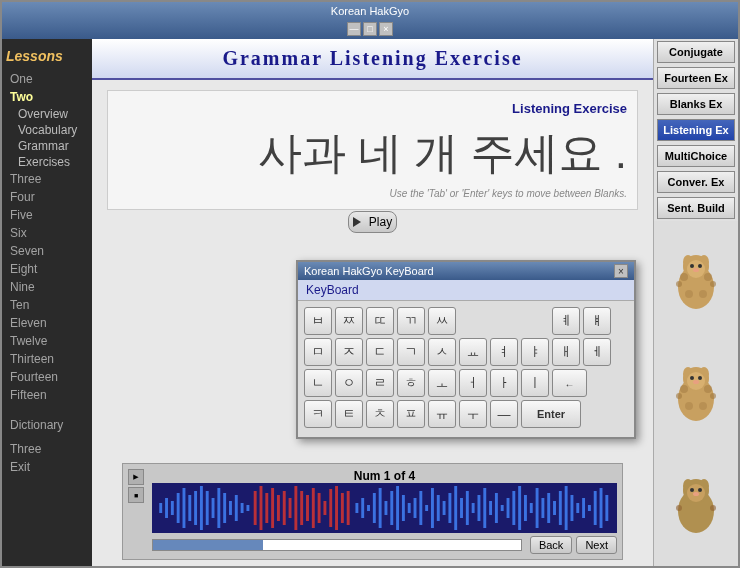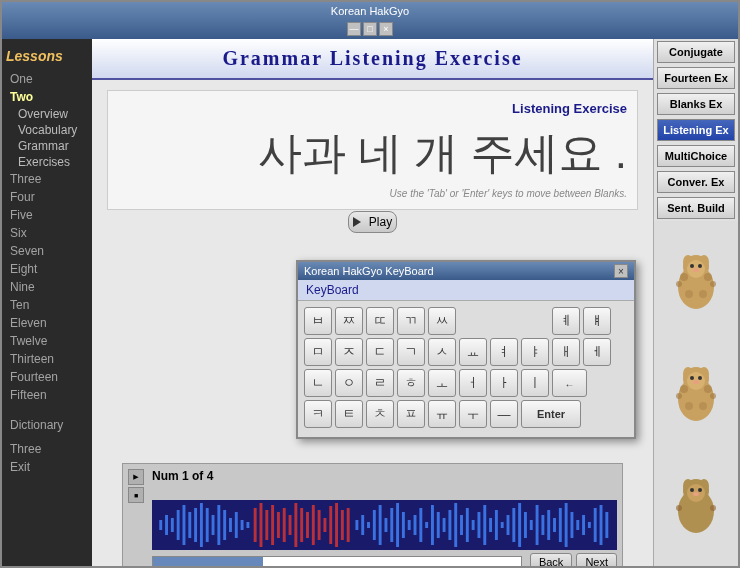--- a/index.html
+++ b/index.html
@@ -242,24 +242,24 @@
       height: 50px;
       background: #1a1a6a;
       position: relative;
       overflow: hidden;
     }
     .waveform-svg {
       width: 100%;
       height: 100%;
     }
     .audio-info {
-      text-align: left;
+      text-align: center;
       font-size: 11px;
       color: #333;
-      margin-bottom: 17px;
+      margin-bottom: 0;
     }
     .audio-num { font-weight: bold; color: #000; font-size: 12px; }
     .audio-nav {
       display: flex;
       justify-content: flex-end;
       gap: 4px;
     }
     .audio-nav-btn {
       background: linear-gradient(to bottom, #e8e8e8, #c8c8c8);
       border: 1px solid #888;

